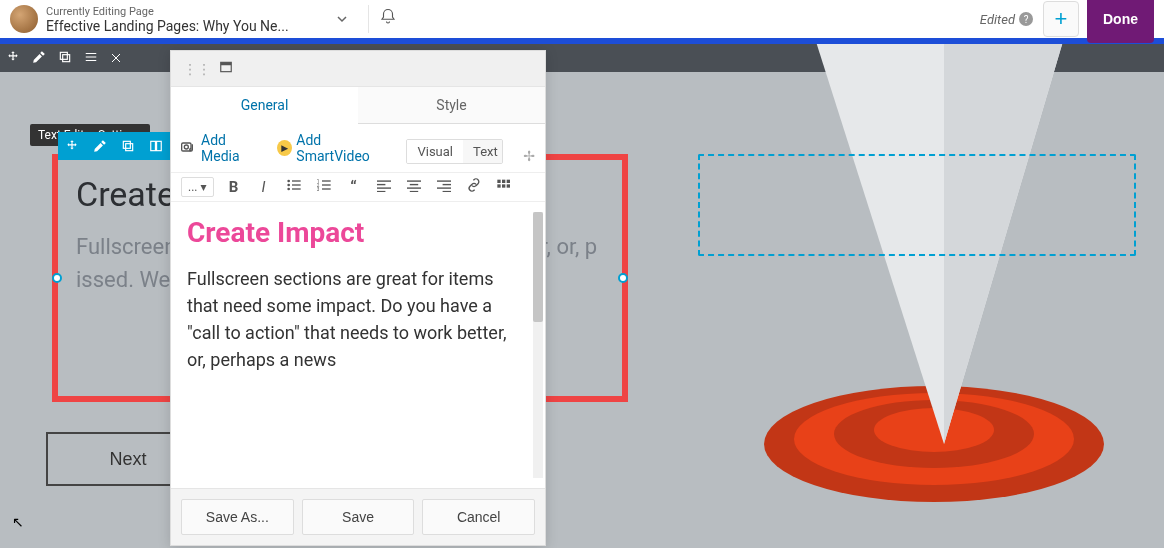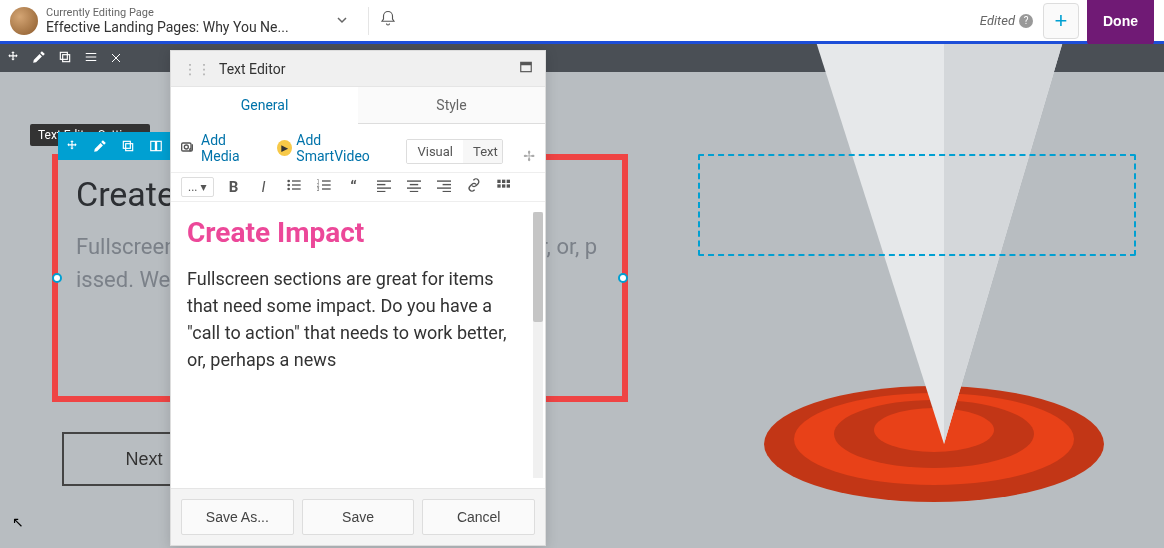--- a/index.html
+++ b/index.html
@@ -1,17 +1,17 @@
 <!DOCTYPE html>
 <html><head>
 <meta charset="utf-8">
 <style>
   * { box-sizing: border-box; margin: 0; padding: 0; }
   body { font-family: -apple-system, BlinkMacSystemFont, "Segoe UI", Roboto, sans-serif; width: 1164px; height: 548px; overflow: hidden; background: #fff; position: relative; }
-  .topbar { height: 44px; display: flex; align-items: center; border-bottom: 3px solid #1d4ed8; padding: 0 10px; }
+  .topbar { height: 44px; display: flex; align-items: center; border-bottom: 6px solid #1d4ed8; padding: 0 10px; }
   .beaver { width: 28px; height: 28px; border-radius: 50%; background: radial-gradient(circle at 35% 35%, #d4a574, #8b5a2b); margin-right: 8px; }
   .title-block { flex: 0 0 auto; width: 280px; }
   .title-block .small { font-size: 11px; color: #666; }
   .title-block .big { font-size: 14px; color: #333; white-space: nowrap; overflow: hidden; text-overflow: ellipsis; }
   .chevron { padding: 6px 10px; cursor: pointer; color: #666; }
   .divider-v { width: 1px; height: 28px; background: #e5e5e5; margin: 0 10px; }
   .bell { cursor: pointer; color: #444; }
   .spacer { flex: 1; }
   .edited { font-style: italic; color: #666; font-size: 13px; margin-right: 10px; display: flex; align-items: center; gap: 4px; }
   .help-circle { width: 14px; height: 14px; border-radius: 50%; background: #999; color: #fff; font-size: 10px; display: inline-flex; align-items: center; justify-content: center; font-style: normal; }
@@ -23,21 +23,21 @@
   .illus { position: absolute; top: 0; right: 0; width: 560px; height: 100%; overflow: hidden; }
   .selected-module { position: absolute; left: 52px; top: 110px; width: 576px; height: 248px; border: 6px solid #ef4444; background: transparent; }
   .module-toolbar { position: absolute; top: -28px; left: 0; height: 28px; background: #00A0D2; display: flex; align-items: center; }
   .module-toolbar span { width: 28px; height: 28px; display: flex; align-items: center; justify-content: center; color: #fff; cursor: pointer; }
   .handle { position: absolute; width: 10px; height: 10px; border: 2px solid #00A0D2; background: #fff; border-radius: 50%; }
   .handle.left { left: -6px; top: 50%; transform: translateY(-50%); }
   .handle.right { right: -6px; top: 50%; transform: translateY(-50%); }
   .module-content { padding: 14px 18px; color: #7b8189; }
   .module-content h2 { font-size: 34px; color: #2c2f33; margin-bottom: 16px; font-weight: 400; }
   .module-content p { font-size: 22px; line-height: 1.5; }
-  .next-btn { position: absolute; left: 62px; top: 388px; width: 164px; height: 54px; border: 2px solid #444; background: transparent; font-size: 18px; color: #333; cursor: pointer; }
+  .next-btn { position: absolute; left: 46px; top: 388px; width: 164px; height: 54px; border: 2px solid #444; background: transparent; font-size: 18px; color: #333; cursor: pointer; }
   .placeholder-col { position: absolute; left: 698px; top: 110px; width: 438px; height: 102px; border: 2px dashed #00A0D2; border-radius: 2px; }
   .tooltip { position: absolute; left: 30px; top: 80px; background: #333; color: #fff; font-size: 12px; padding: 4px 8px; border-radius: 2px; }
   .editor { position: absolute; left: 170px; top: 6px; width: 376px; height: 496px; background: #f4f4f4; border: 1px solid #ddd; box-shadow: 0 2px 12px rgba(0,0,0,0.15); display: flex; flex-direction: column; }
   .editor-header { height: 36px; display: flex; align-items: center; padding: 0 12px; border-bottom: 1px solid #e5e5e5; background: #f0f0f0; }
   .drag-handle { color: #aaa; cursor: move; margin-right: 8px; font-size: 14px; }
   .editor-title-txt { font-size: 14px; color: #333; flex: 1; }
   .win-icon { cursor: pointer; color: #555; }
   .editor-tabs { display: flex; background: #fafafa; }
   .editor-tab { flex: 1; text-align: center; padding: 10px 0; font-size: 14px; color: #666; cursor: pointer; border-bottom: 1px solid #ddd; }
   .editor-tab.active { color: #0073aa; background: #fff; border-bottom-color: transparent; }
@@ -156,21 +156,20 @@
     </div>
   </div>
 
   <div class="placeholder-col"></div>
 
   <button class="next-btn">Next</button>
 
   <div class="editor">
     <div class="editor-header">
       <span class="drag-handle">⋮⋮</span>
-      <span class="editor-title-txt">Text Editor</span>
       <span class="win-icon"><svg width="14" height="14" viewBox="0 0 24 24">
             <rect x="3" y="4" width="18" height="16" fill="none" stroke="#555" stroke-width="2"></rect>
             <rect x="3" y="4" width="18" height="5" fill="#555"></rect>
           </svg></span>
     </div>
     <div class="editor-tabs">
       <div class="editor-tab active">General</div>
       <div class="editor-tab">Style</div>
     </div>
     <div class="media-row">

